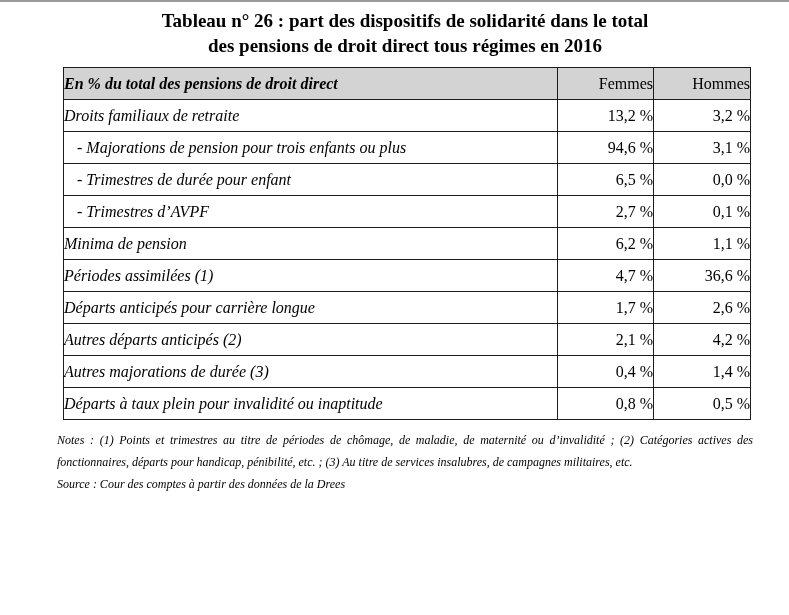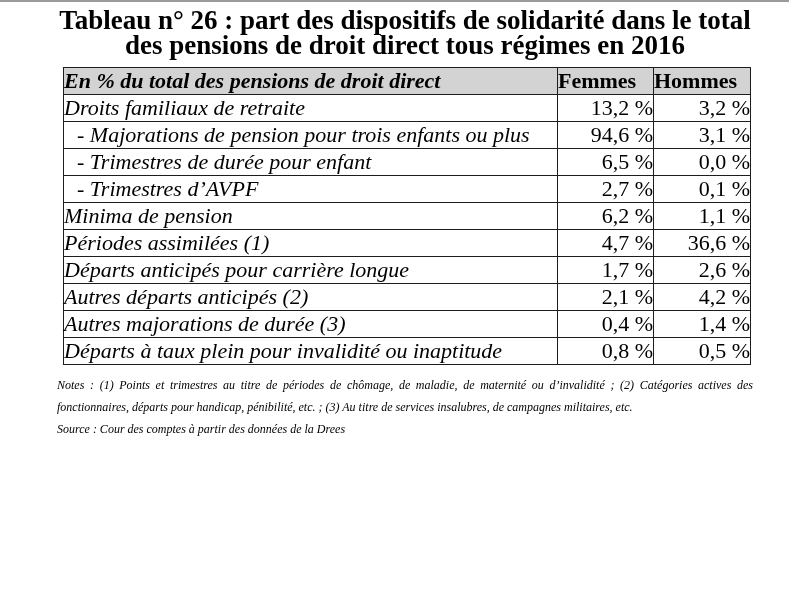--- a/index.html
+++ b/index.html
@@ -28,51 +28,51 @@
   }
   .content {
     position: absolute;
     left: 57px;
     top: 8px;
     width: 696px;
   }
   .doc-title {
     text-align: center;
     font-weight: bold;
-    font-size: 27px;
+    font-size: 19px;
     line-height: 25px;
     margin: 0 0 9px 0;
   }
   table.data-table {
     border-collapse: collapse;
     table-layout: fixed;
     width: 687px;
     margin-left: 6px;
   }
   table.data-table col.c-label  { width: 494px; }
   table.data-table col.c-femmes { width: 96px; }
   table.data-table col.c-hommes { width: 97px; }
   table.data-table th,
   table.data-table td {
     border: 1.5px solid var(--border);
-    height: 24px;
-    font-size: 22px;
+    height: 32px;
+    font-size: 16px;
     padding: 0;
     vertical-align: middle;
   }
   thead th { background: var(--header-bg); }
   th.h-label {
     text-align: left;
     font-style: italic;
     font-weight: bold;
     padding-left: 7px;
   }
   th.h-col {
-    text-align: left;
-    font-weight: bold;
+    text-align: right;
+    font-weight: normal;
   }
   td.label {
     text-align: left;
     font-style: italic;
     padding-left: 7px;
   }
   td.label.indent { padding-left: 13px; }
   td.value {
     text-align: right;
     padding-right: 13px;

